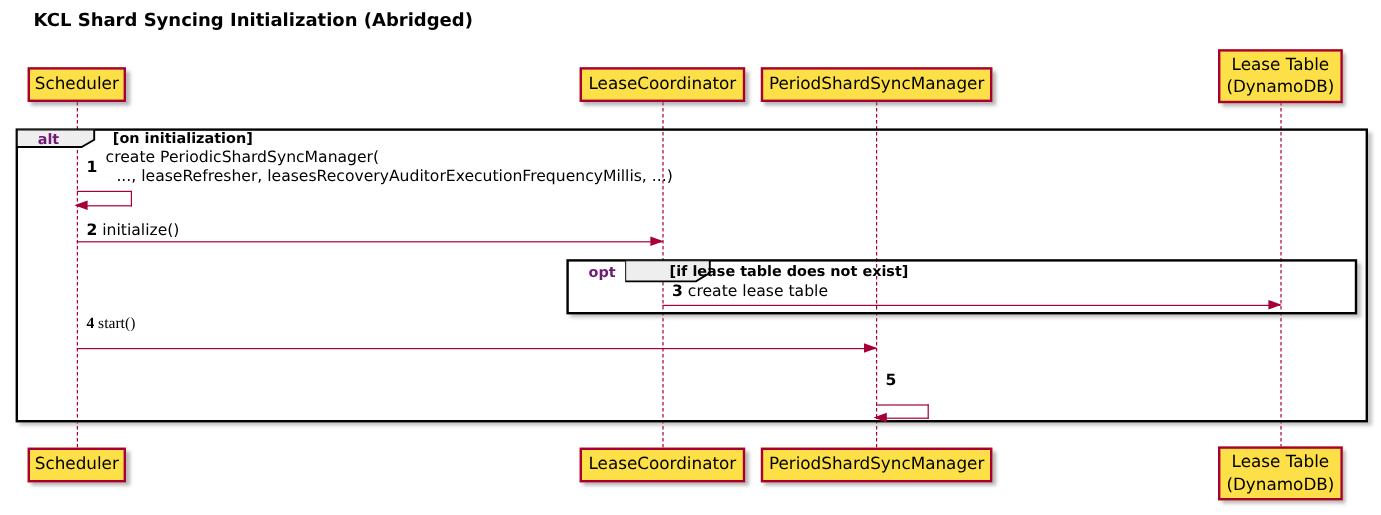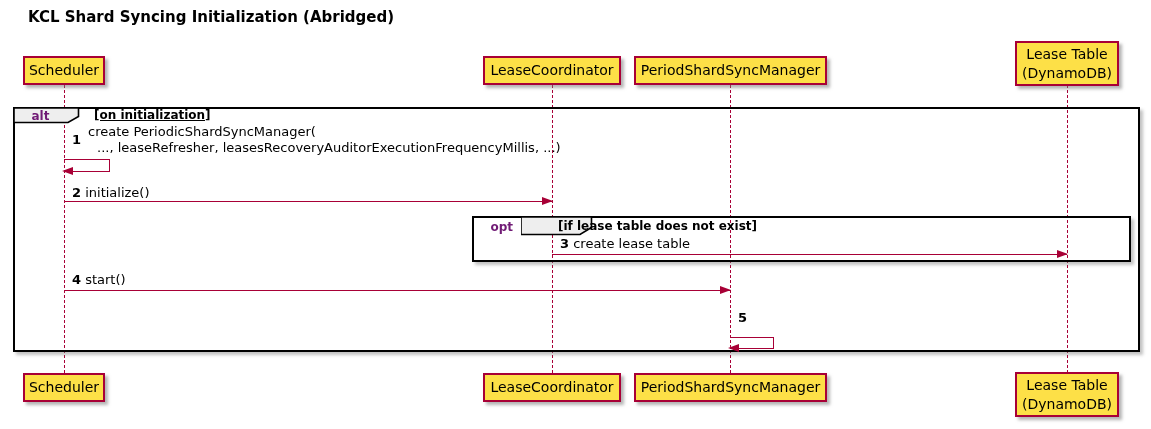--- a/index.html
+++ b/index.html
@@ -72,21 +72,21 @@
   <div class="lifeline" style="left:730px; top:85px; height:288px;"></div>
   <div class="lifeline" style="left:1067px; top:85px; height:288px;"></div>
 
   <div class="frame" style="left:13px; top:107px; width:1127px; height:245px;"></div>
   <div class="pentagon" style="left:14px; top:108px; width:66px; height:16px;">
     <svg width="66" height="16">
       <path d="M0,0 H64.5 V8.5 L54,14.5 H0 Z" fill="#EEEEEE" stroke="#000000" stroke-width="1.6"></path>
     </svg>
     <span class="kw">alt</span>
   </div>
-  <div class="guard" style="left:94px; top:108px;text-decoration:underline;">[on initialization]</div>
+  <div class="guard" style="left:94px; top:108px;">[on initialization]</div>
 
   <div class="msg-text msg-num" style="left:72px; top:132px;">1</div>
   <div class="msg-text" style="left:88px; top:124px;">
     <div>create PeriodicShardSyncManager(</div>
     <div class="indent2">..., leaseRefresher, leasesRecoveryAuditorExecutionFrequencyMillis, ...)</div>
   </div>
   <div class="self-loop" style="left:64px; top:159px; width:46px; height:13px;"></div>
 
   <div class="msg-text" style="left:72px; top:185px;text-align:right;">
     <span class="msg-num">2</span>
@@ -102,21 +102,21 @@
     <span class="kw">opt</span>
   </div>
   <div class="guard" style="left:558px; top:219px;">[if lease table does not exist]</div>
 
   <div class="msg-text" style="left:560px; top:236px;">
     <span class="msg-num">3</span>
     <span>create lease table</span>
   </div>
   <div class="msg-arrow" style="left:552px; top:254px; width:515px;"></div>
 
-  <div class="msg-text" style="left:72px; top:272px;">
+  <div class="msg-text" style="left:72px; top:261px;font-family:Liberation Serif, serif;">
     <span class="msg-num">4</span>
     <span>start()</span>
   </div>
   <div class="msg-arrow" style="left:64px; top:290px; width:666px;"></div>
 
   <div class="msg-text msg-num" style="left:738px; top:310px;">5</div>
   <div class="self-loop" style="left:730px; top:337px; width:44px; height:12px;"></div>
 
   <div class="participant" style="left:23px; top:56px; width:82px; height:29px;">
     <div>Scheduler</div>

